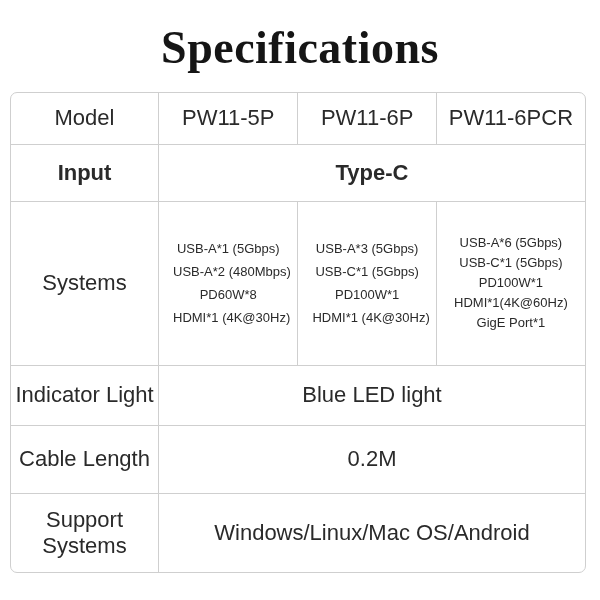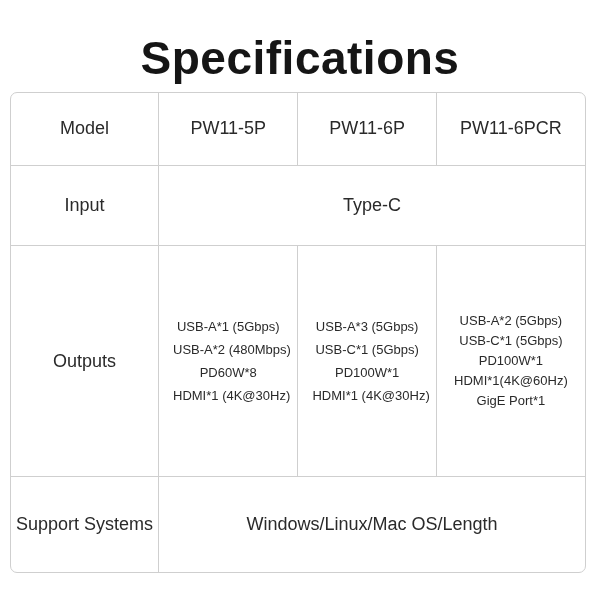--- a/index.html
+++ b/index.html
@@ -8,50 +8,51 @@
     --title:#151515;
     --bg:#ffffff;
   }
   html,body{margin:0;padding:0;}
   body{
     width:600px;height:600px;background:var(--bg);
     font-family:"Liberation Sans", sans-serif;
     position:relative;overflow:hidden;
   }
   .page-title{
-    margin:13px;padding-top:18px;height:62px;
+    margin:3px;padding-top:18px;height:62px;
     text-align:center;
     font-size:46px;font-weight:700;letter-spacing:0.5px;
     color:var(--title);
+    font-family:Liberation Serif, serif;
   }
   .tbl-wrap{
     position:absolute;left:10px;top:92px;width:576px;height:481px;
     box-sizing:border-box;
     border:1px solid var(--border);
     border-radius:7px;
     overflow:hidden;
     background:var(--bg);
   }
   table.spec{
     width:100%;height:100%;
     border-collapse:collapse;table-layout:fixed;
   }
   td{
     border-right:1px solid var(--border);
     border-bottom:1px solid var(--border);
     text-align:center;vertical-align:middle;
-    font-size:18px;color:var(--text);
+    font-size:22px;color:var(--text);
     padding:0 4px;
     overflow:hidden;
   }
   tr td:last-child{border-right:none;}
   tr:last-child td{border-bottom:none;}
   tr.r0{height:34px;} tr.r1{height:35px;} tr.r2{height:34px;}
   tr.r3{height:36px;} tr.r4{height:35px;} tr.r5{height:36px;}
-  tr.r6{height:38px;} tr.r7{height:103px;} tr.r8{height:40px;}
+  tr.r6{height:38px;font-weight:bold;} tr.r7{height:103px;} tr.r8{height:40px;}
   tr.r9{height:45px;} tr.r10{height:45px;}
   td.outputs-cell{font-size:13px;padding:4px 14px;}
   td.outputs-cell .out-line{line-height:23px;white-space:nowrap;}
   td.outputs-cell.tight .out-line{line-height:20px;}
 </style>
 </head>
 <body>
 
 <h1 class="page-title">Specifications</h1>
 
@@ -68,40 +69,48 @@
         <td>Model</td>
         <td>PW11-5P</td>
         <td>PW11-6P</td>
         <td>PW11-6PCR</td>
       </tr>
       <tr class="r6">
         <td>Input</td>
         <td colspan="3">Type-C</td>
       </tr>
       <tr class="r7">
-        <td>Outputs</td>
+        <td>Systems</td>
         <td class="outputs-cell">
           <div class="out-line">USB-A*1 (5Gbps)</div>
           <div class="out-line">USB-A*2 (480Mbps)</div>
           <div class="out-line">PD60W*8</div>
           <div class="out-line">HDMI*1 (4K@30Hz)</div>
         </td>
         <td class="outputs-cell">
           <div class="out-line">USB-A*3 (5Gbps)</div>
           <div class="out-line">USB-C*1 (5Gbps)</div>
           <div class="out-line">PD100W*1</div>
           <div class="out-line">HDMI*1 (4K@30Hz)</div>
         </td>
         <td class="outputs-cell tight">
-          <div class="out-line">USB-A*2 (5Gbps)</div>
+          <div class="out-line">USB-A*6 (5Gbps)</div>
           <div class="out-line">USB-C*1 (5Gbps)</div>
           <div class="out-line">PD100W*1</div>
           <div class="out-line">HDMI*1(4K@60Hz)</div>
           <div class="out-line">GigE Port*1</div>
         </td>
       </tr>
+      <tr class="r8">
+        <td>Indicator Light</td>
+        <td colspan="3">Blue LED light</td>
+      </tr>
+      <tr class="r9">
+        <td>Cable Length</td>
+        <td colspan="3">0.2M</td>
+      </tr>
       <tr class="r10">
         <td>Support Systems</td>
-        <td colspan="3">Windows/Linux/Mac OS/Length</td>
+        <td colspan="3">Windows/Linux/Mac OS/Android</td>
       </tr>
     </tbody>
   </table>
 </div>
 
 </body></html>

